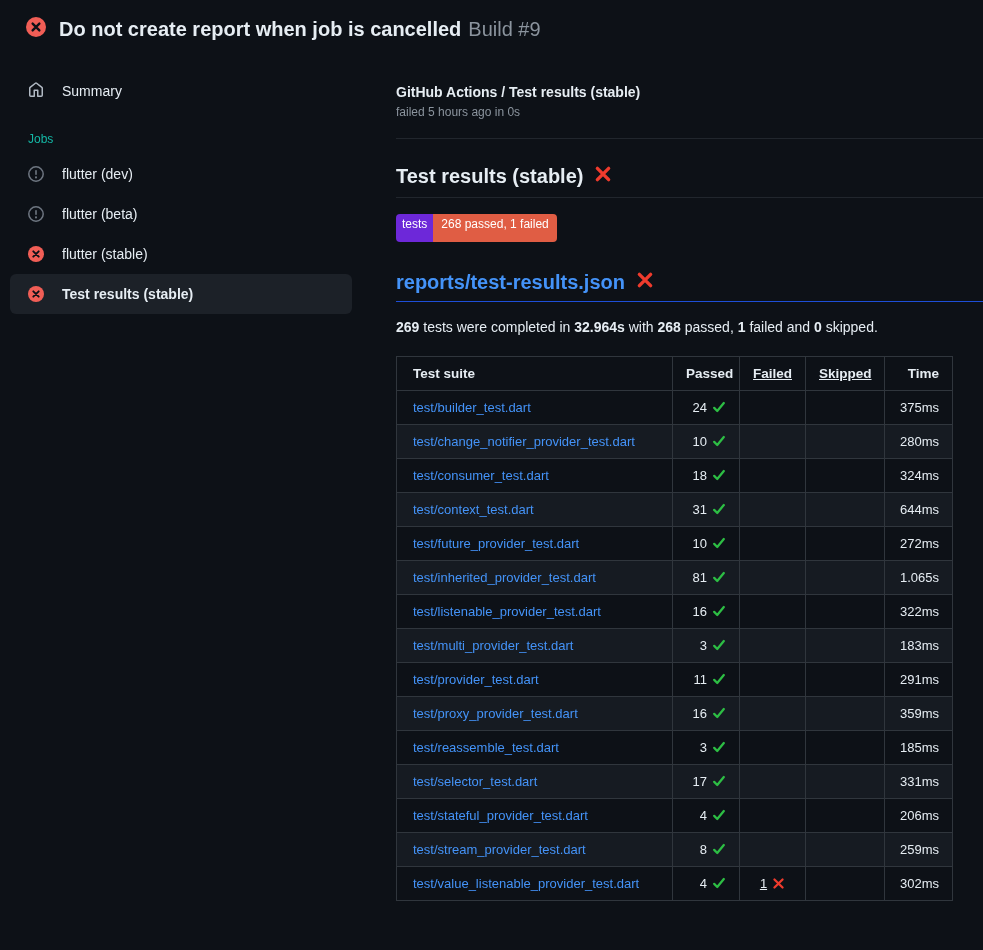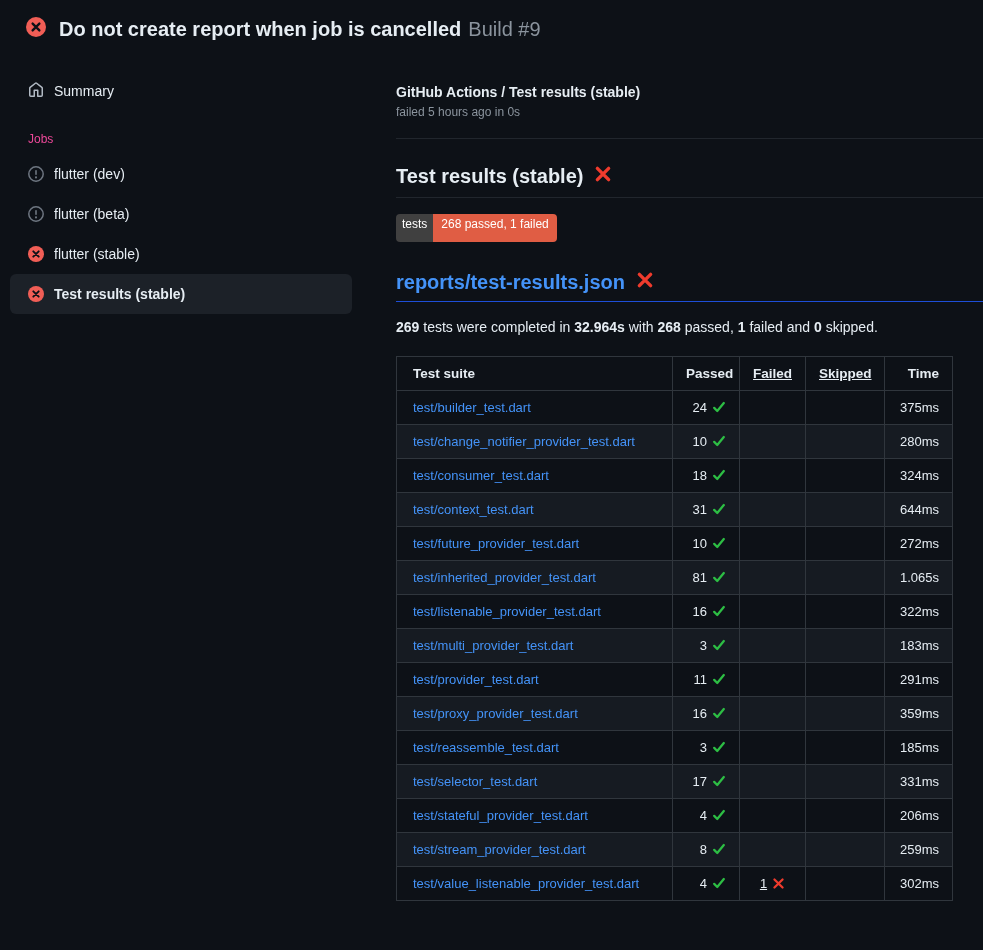--- a/index.html
+++ b/index.html
@@ -9,35 +9,35 @@
     background: #0d1117; color: #e6edf3;
     font-family: "Liberation Sans", sans-serif;
   }
   
   .page-header { display:flex; align-items:center; gap:13px; padding:17px 24px 13px 26px; }
   .page-title { font-size:20px; font-weight:700; margin:0; line-height:1.2; }
   .build-number { color:#8b949e; font-weight:400; margin-left:7px; }
   
   .layout { display:flex; align-items:flex-start; }
   .sidebar { width:396px; flex:none; padding:17px 44px 0 10px; }
-  .side-item { display:flex; align-items:center; gap:10px; height:40px; padding:0 0 0 18px;
+  .side-item { display:flex; align-items:center; gap:18px; height:40px; padding:0 0 0 18px;
                border-radius:6px; font-size:14px; color:#e6edf3; cursor:pointer; }
   .side-item.selected { background:#1c2128; font-weight:700; }
-  .jobs-label { color:#ec4899; font-size:12px; margin:21px 0 8px; padding-left:18px; }
+  .jobs-label { color:#14b8a6; font-size:12px; margin:21px 0 8px; padding-left:18px; }
   .side-item svg { flex:none; }
   
   .main { flex:1; padding-top:30px; min-width:0; }
   .breadcrumb { font-size:14px; font-weight:700; margin:0 0 5px; }
   .status-line { font-size:12px; color:#8b949e; }
   .divider { border:0; border-top:1px solid #21262d; margin:19px 0 0; }
   .check-title { font-size:20px; font-weight:600; margin:26px 0 0; padding-bottom:9px;
                  border-bottom:1px solid #21262d; display:flex; align-items:center; gap:11px; }
   .badge { display:inline-flex; margin-top:16px; font-size:12px; line-height:1;
            border-radius:4px; overflow:hidden; color:#fff; }
-  .badge-label { background:#404040; padding:4px 6px 5px; }
+  .badge-label { background:#6d28d9; padding:4px 6px 5px; }
   .badge-value { background:#e05d44; padding:4px 8px 12px; }
   .report-title { font-size:20px; font-weight:600; color:#4493f8; margin:29px 0 0;
                   padding-bottom:7px; border-bottom:1px solid #1d4ed8;
                   display:flex; align-items:center; gap:11px; cursor:pointer; }
   .summary-line { font-size:14px; margin:17px 0 0; }
   .summary-line strong { font-weight:700; }
   
   table { border-collapse:collapse; margin-top:21px; width:556px; font-size:13px; table-layout:fixed; }
   th, td { border:1px solid #30363d; height:34px; padding:0 13px; white-space:nowrap; overflow:hidden; }
   th { font-weight:700; font-size:13.5px; text-align:left; }

